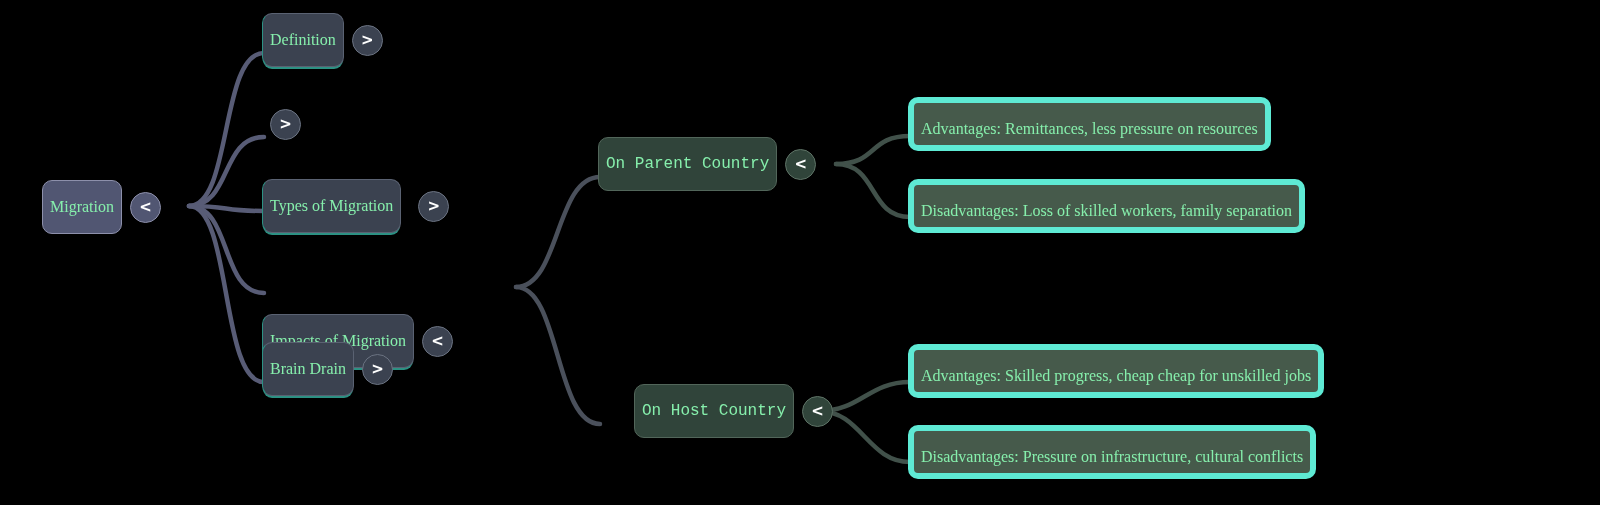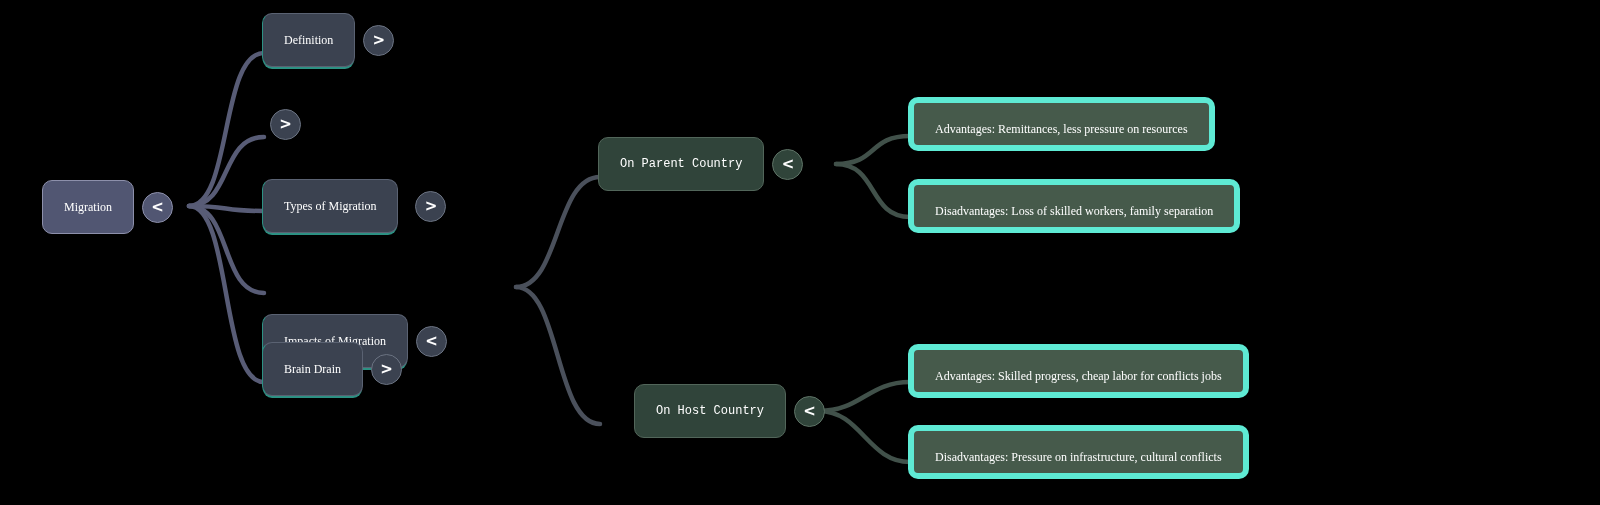--- a/index.html
+++ b/index.html
@@ -26,24 +26,24 @@
 
   .node {
     position: absolute;
     display: flex;
     align-items: center;
     height: 54px;
   }
   .box {
     height: 54px;
     line-height: 52px;
-    padding: 0 21px;
+    padding: 0 7px;
     border-radius: 10px;
-    font-size: 12px;
-    color: #ffffff;
+    font-size: 16px;
+    color: #86efac;
     white-space: nowrap;
     box-sizing: border-box;
     cursor: pointer;
   }
   .toggle {
     width: 31px;
     height: 31px;
     margin-left: 8px;
     border-radius: 50%;
     display: flex;
@@ -157,20 +157,20 @@
 
   <div class="node lvl3" style="left:908px; top:97px;">
     <div class="box">Advantages: Remittances, less pressure on resources</div>
   </div>
 
   <div class="node lvl3" style="left:908px; top:179px;">
     <div class="box">Disadvantages: Loss of skilled workers, family separation</div>
   </div>
 
   <div class="node lvl3" style="left:908px; top:344px;">
-    <div class="box">Advantages: Skilled progress, cheap labor for conflicts jobs</div>
+    <div class="box">Advantages: Skilled progress, cheap cheap for unskilled jobs</div>
   </div>
 
   <div class="node lvl3" style="left:908px; top:425px;">
     <div class="box">Disadvantages: Pressure on infrastructure, cultural conflicts</div>
   </div>
 
 </div>
 
 </body></html>

